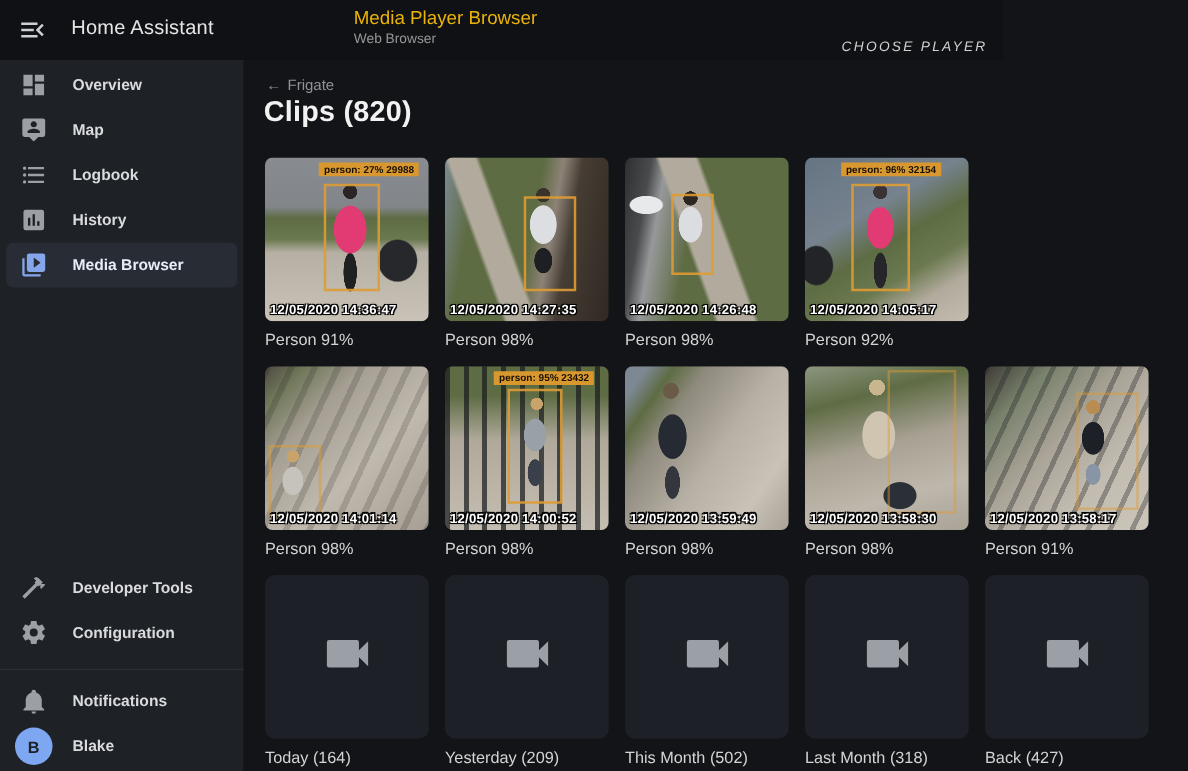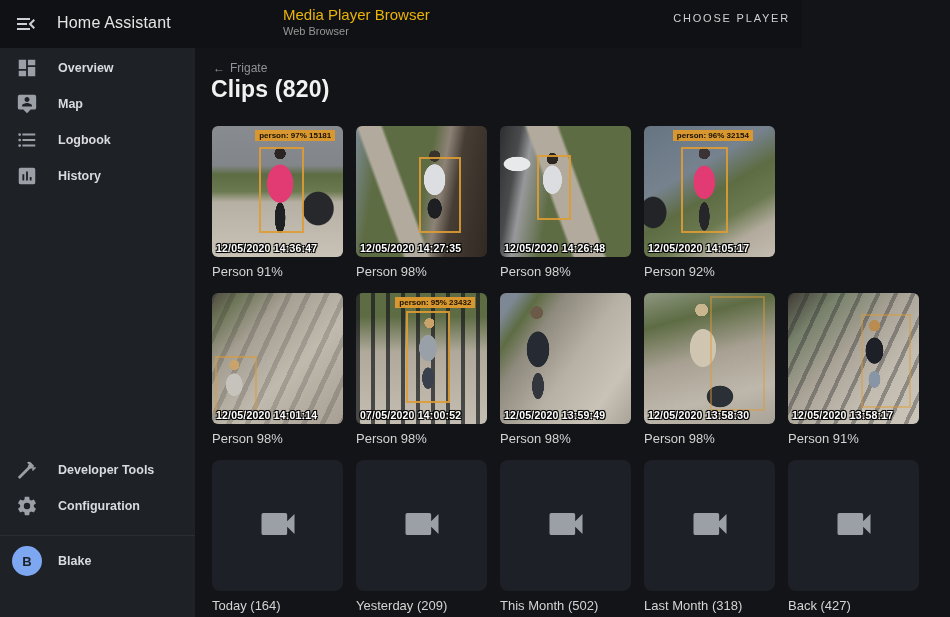--- a/index.html
+++ b/index.html
@@ -12,22 +12,22 @@
   .topbar{ position:absolute; left:0; top:0; width:802px; height:48px;
     background:#101114; display:flex; align-items:center; z-index:5; }
   .menu-toggle{ position:absolute; left:14px; top:12px; width:24px; height:24px;
     cursor:pointer; }
   .menu-toggle svg{ fill:#cdd0d4; }
   .app-title{ position:absolute; left:57px; top:14px; font-size:16px;
     color:#e5e5e5; font-weight:400; letter-spacing:.2px; }
   .view-title-block{ position:absolute; left:283px; top:6px; }
   .view-title{ font-size:15px; color:#eab308; font-weight:400; }
   .view-subtitle{ font-size:11px; color:#979797; margin-top:2px; }
-  .choose-player{ position:absolute; right:12px; top:12px; font-size:11px;
-    letter-spacing:1.8px; color:#d0d0d0; font-weight:500; cursor:pointer; }
+  .choose-player{ position:absolute; right:12px; top:32px; font-size:11px;
+    letter-spacing:1.8px; color:#d0d0d0; font-weight:500; cursor:pointer;font-style:italic; }
   
   .sidebar{ position:absolute; left:0; top:48px; width:195px; height:569px;
     background:#1e2126; }
   .nav{ position:absolute; left:0; top:2px; width:100%; }
   .nav-item{ position:relative; height:36px; display:flex; align-items:center;
     cursor:pointer; margin:0 5px; border-radius:6px; }
   .nav-item .ic{ position:absolute; left:11px; width:22px; height:22px; }
   .nav-item .ic svg{ width:22px; height:22px; fill:#9ba0a6; }
   .nav-item .lbl{ position:absolute; left:53px; font-size:12.5px; font-weight:700;
     color:#d9dbde; }
@@ -180,20 +180,28 @@
       <span class="lbl">Logbook</span>
     </div>
     <div class="nav-item">
       <span class="ic">
         <svg viewBox="0 0 24 24">
             <path d="M19,3H5A2,2 0 0,0 3,5V19A2,2 0 0,0 5,21H19A2,2 0 0,0 21,19V5A2,2 0 0,0 19,3M9,17H7V10H9V17M13,17H11V7H13V17M17,17H15V13H17V17Z"></path>
           </svg>
       </span>
       <span class="lbl">History</span>
     </div>
+    <div class="nav-item selected">
+      <span class="ic">
+        <svg viewBox="0 0 24 24">
+            <path d="M4,6H2V20A2,2 0 0,0 4,22H18V20H4V6M20,2H8A2,2 0 0,0 6,4V16A2,2 0 0,0 8,18H20A2,2 0 0,0 22,16V4A2,2 0 0,0 20,2M12,14.5V5.5L18,10L12,14.5Z"></path>
+          </svg>
+      </span>
+      <span class="lbl">Media Browser</span>
+    </div>
   </div>
 
   <div class="nav nav-footer">
     <div class="nav-item">
       <span class="ic">
         <svg viewBox="0 0 24 24">
             <path d="M2,19.63L13.43,8.2L12.72,7.5L14.14,6.07L12,3.89C13.2,2.7 15.09,2.7 16.27,3.89L19.87,7.5L18.45,8.91H21.29L22,9.62L18.45,13.21L17.74,12.5V9.62L16.27,11.04L15.56,10.33L4.13,21.76L2,19.63Z"></path>
           </svg>
       </span>
       <span class="lbl">Developer Tools</span>
@@ -204,38 +212,46 @@
             <path d="M12,15.5A3.5,3.5 0 0,1 8.5,12A3.5,3.5 0 0,1 12,8.5A3.5,3.5 0 0,1 15.5,12A3.5,3.5 0 0,1 12,15.5M19.43,12.97C19.47,12.65 19.5,12.33 19.5,12C19.5,11.67 19.47,11.34 19.43,11L21.54,9.37C21.73,9.22 21.78,8.95 21.66,8.73L19.66,5.27C19.54,5.05 19.27,4.96 19.05,5.05L16.56,6.05C16.04,5.66 15.5,5.32 14.87,5.07L14.5,2.42C14.46,2.18 14.25,2 14,2H10C9.75,2 9.54,2.18 9.5,2.42L9.13,5.07C8.5,5.32 7.96,5.66 7.44,6.05L4.95,5.05C4.73,4.96 4.46,5.05 4.34,5.27L2.34,8.73C2.21,8.95 2.27,9.22 2.46,9.37L4.57,11C4.53,11.34 4.5,11.67 4.5,12C4.5,12.33 4.53,12.65 4.57,12.97L2.46,14.63C2.27,14.78 2.21,15.05 2.34,15.27L4.34,18.73C4.46,18.95 4.73,19.03 4.95,18.95L7.44,17.94C7.96,18.34 8.5,18.68 9.13,18.93L9.5,21.58C9.54,21.82 9.75,22 10,22H14C14.25,22 14.46,21.82 14.5,21.58L14.87,18.93C15.5,18.67 16.04,18.34 16.56,17.94L19.05,18.95C19.27,19.03 19.54,18.95 19.66,18.73L21.66,15.27C21.78,15.05 21.73,14.78 21.54,14.63L19.43,12.97Z"></path>
           </svg>
       </span>
       <span class="lbl">Configuration</span>
     </div>
   </div>
 
   <div class="side-divider"></div>
 
   <div class="nav nav-bottom">
+    <div class="nav-item">
+      <span class="ic">
+        <svg viewBox="0 0 24 24">
+            <path d="M21,19V20H3V19L5,17V11C5,7.9 7.03,5.17 10,4.29C10,4.19 10,4.1 10,4A2,2 0 0,1 12,2A2,2 0 0,1 14,4C14,4.1 14,4.19 14,4.29C16.97,5.17 19,7.9 19,11V17L21,19M14,21A2,2 0 0,1 12,23A2,2 0 0,1 10,21"></path>
+          </svg>
+      </span>
+      <span class="lbl">Notifications</span>
+    </div>
     <div class="nav-item">
       <span class="avatar">B</span>
       <span class="lbl">Blake</span>
     </div>
   </div>
 </div>
 
 <div class="main">
   <div class="breadcrumb">
     <span class="arrow">←</span><span>Frigate</span>
   </div>
   <div class="page-title">Clips (820)</div>
 
   <div class="row r0">
     <div class="card">
       <div class="thumb sc0">
         <div class="bbox"></div>
-        <div class="chip">person: 97% 15181</div>
+        <div class="chip">person: 27% 29988</div>
         <div class="ts">12/05/2020 14:36:47</div>
       </div>
       <div class="caption">Person 91%</div>
     </div>
     <div class="card">
       <div class="thumb sc1">
         <div class="bbox"></div>
         <div class="ts">12/05/2020 14:27:35</div>
       </div>
       <div class="caption">Person 98%</div>
@@ -262,21 +278,21 @@
       <div class="thumb sc5">
         <div class="bbox"></div>
         <div class="ts">12/05/2020 14:01:14</div>
       </div>
       <div class="caption">Person 98%</div>
     </div>
     <div class="card">
       <div class="thumb sc6">
         <div class="bbox"></div>
         <div class="chip">person: 95% 23432</div>
-        <div class="ts">07/05/2020 14:00:52</div>
+        <div class="ts">12/05/2020 14:00:52</div>
       </div>
       <div class="caption">Person 98%</div>
     </div>
     <div class="card">
       <div class="thumb sc7">
         <div class="ts">12/05/2020 13:59:49</div>
       </div>
       <div class="caption">Person 98%</div>
     </div>
     <div class="card">

